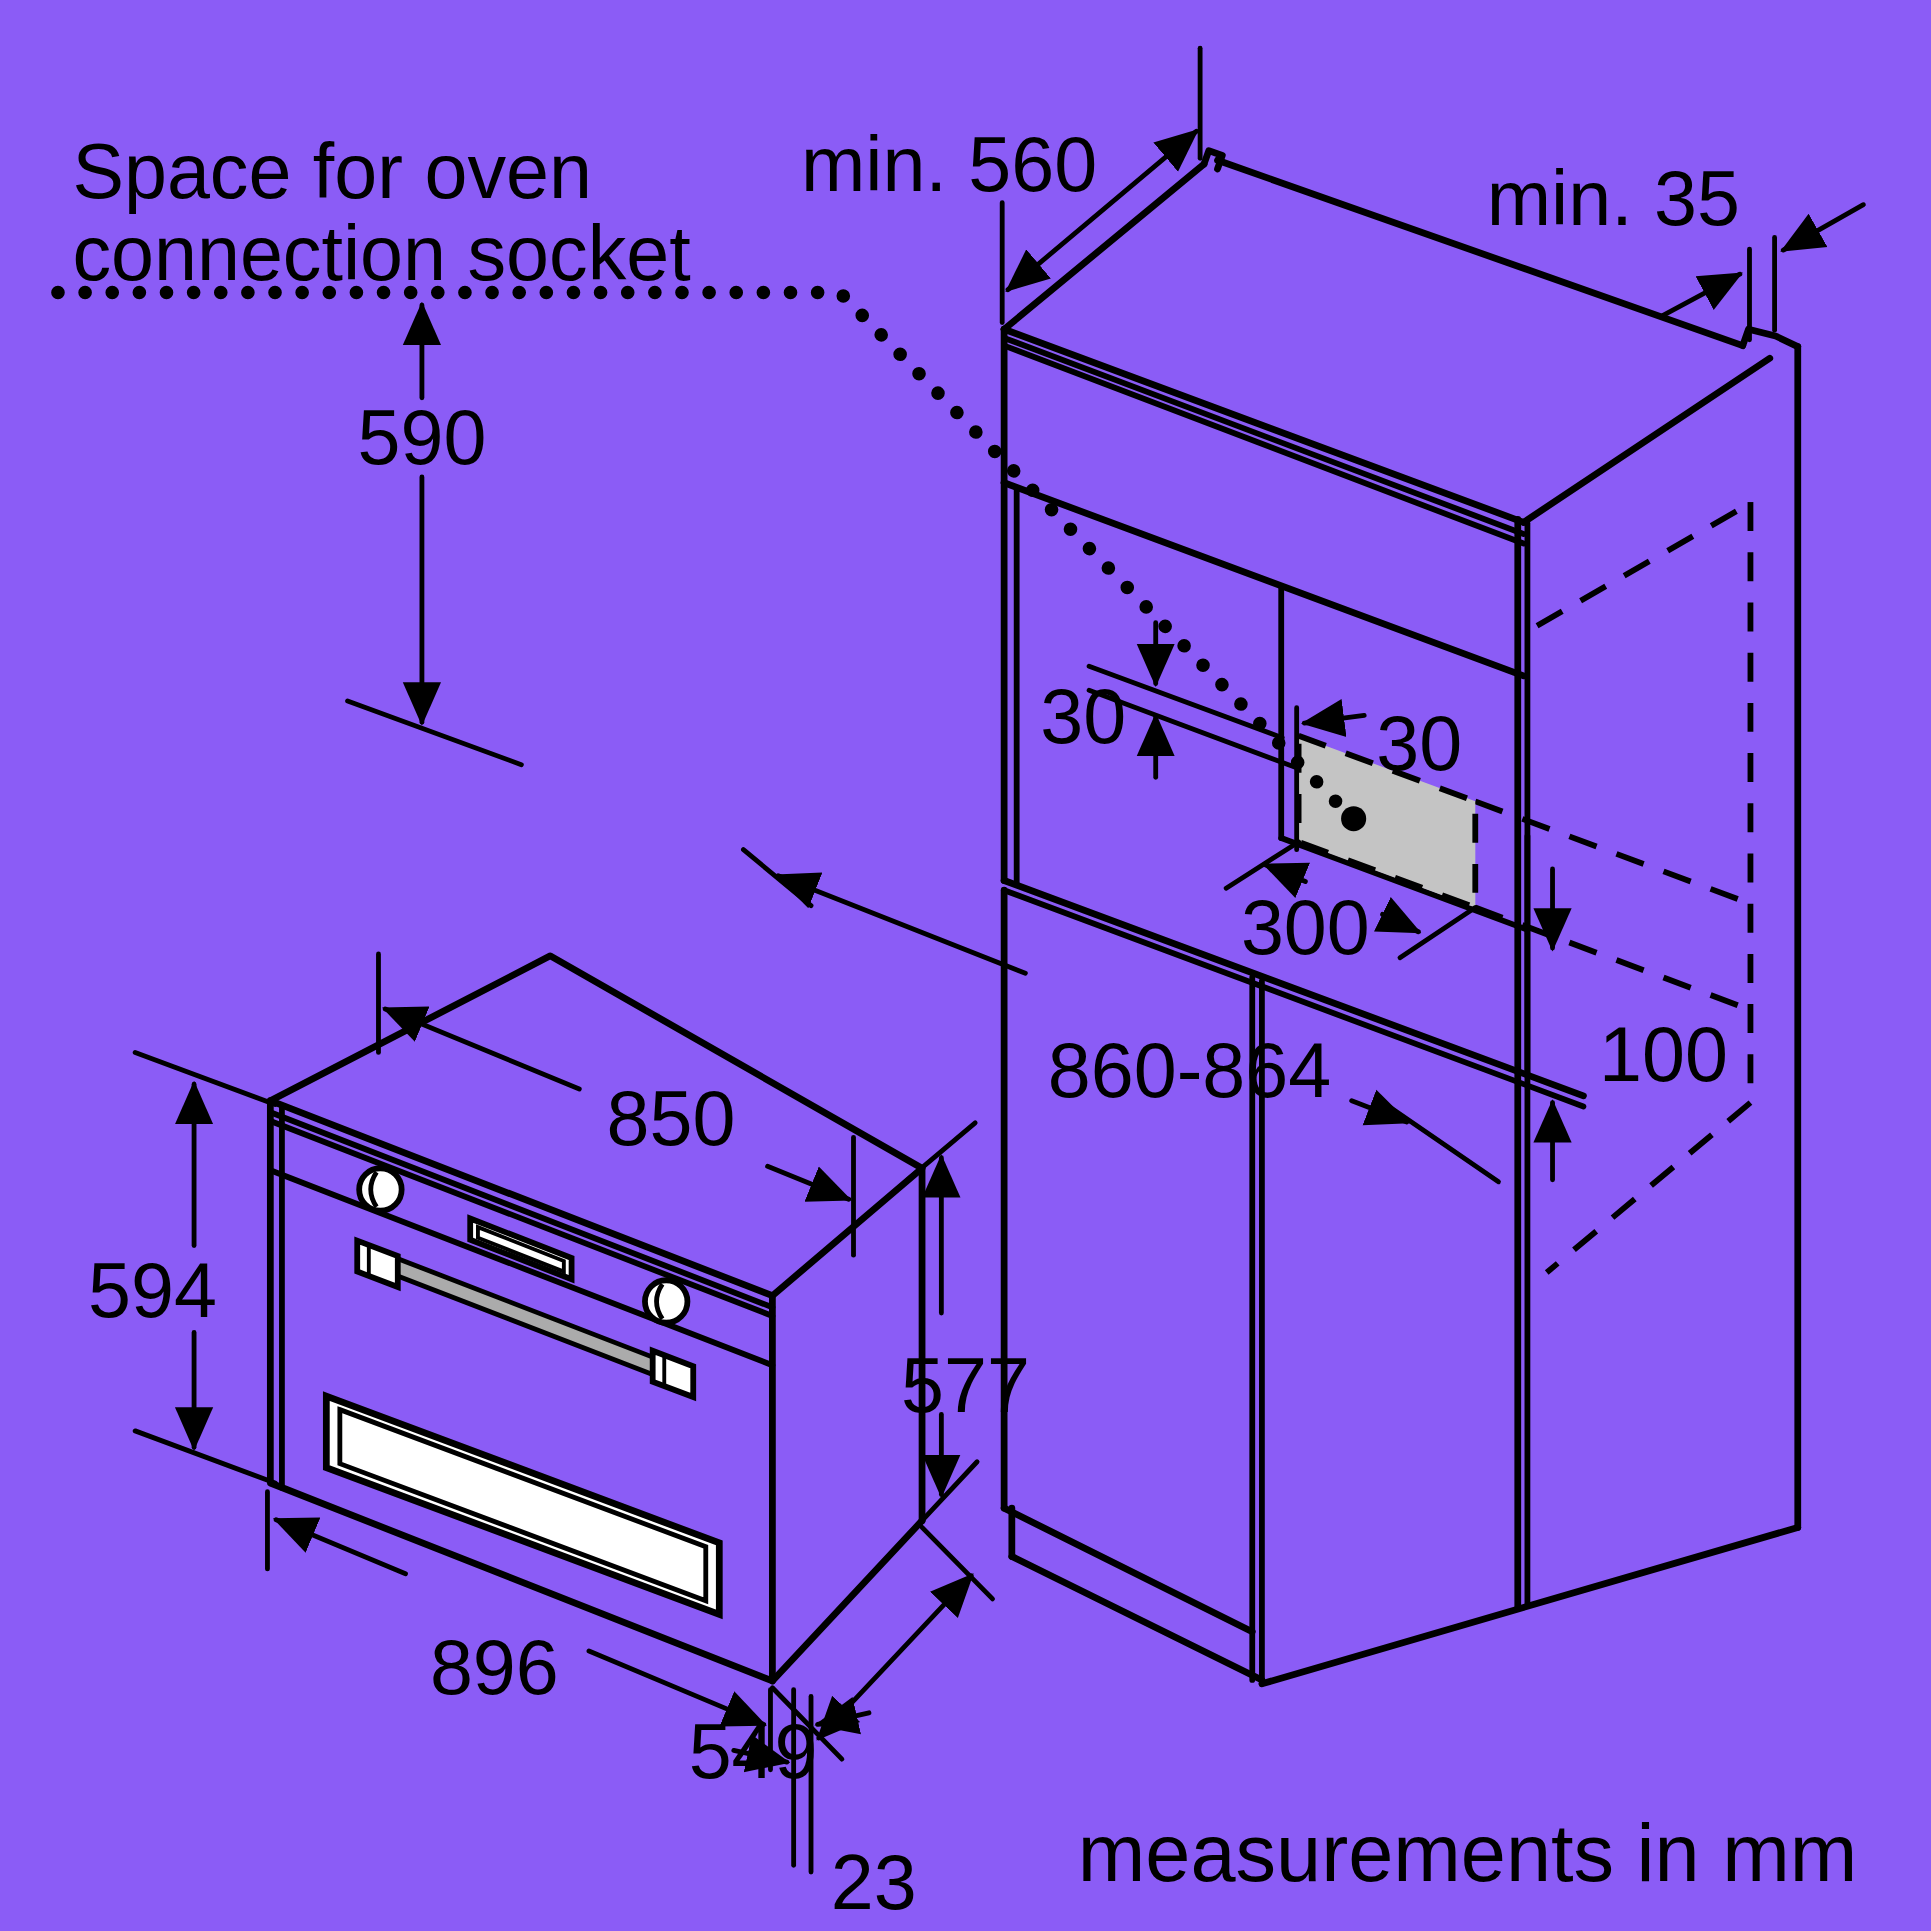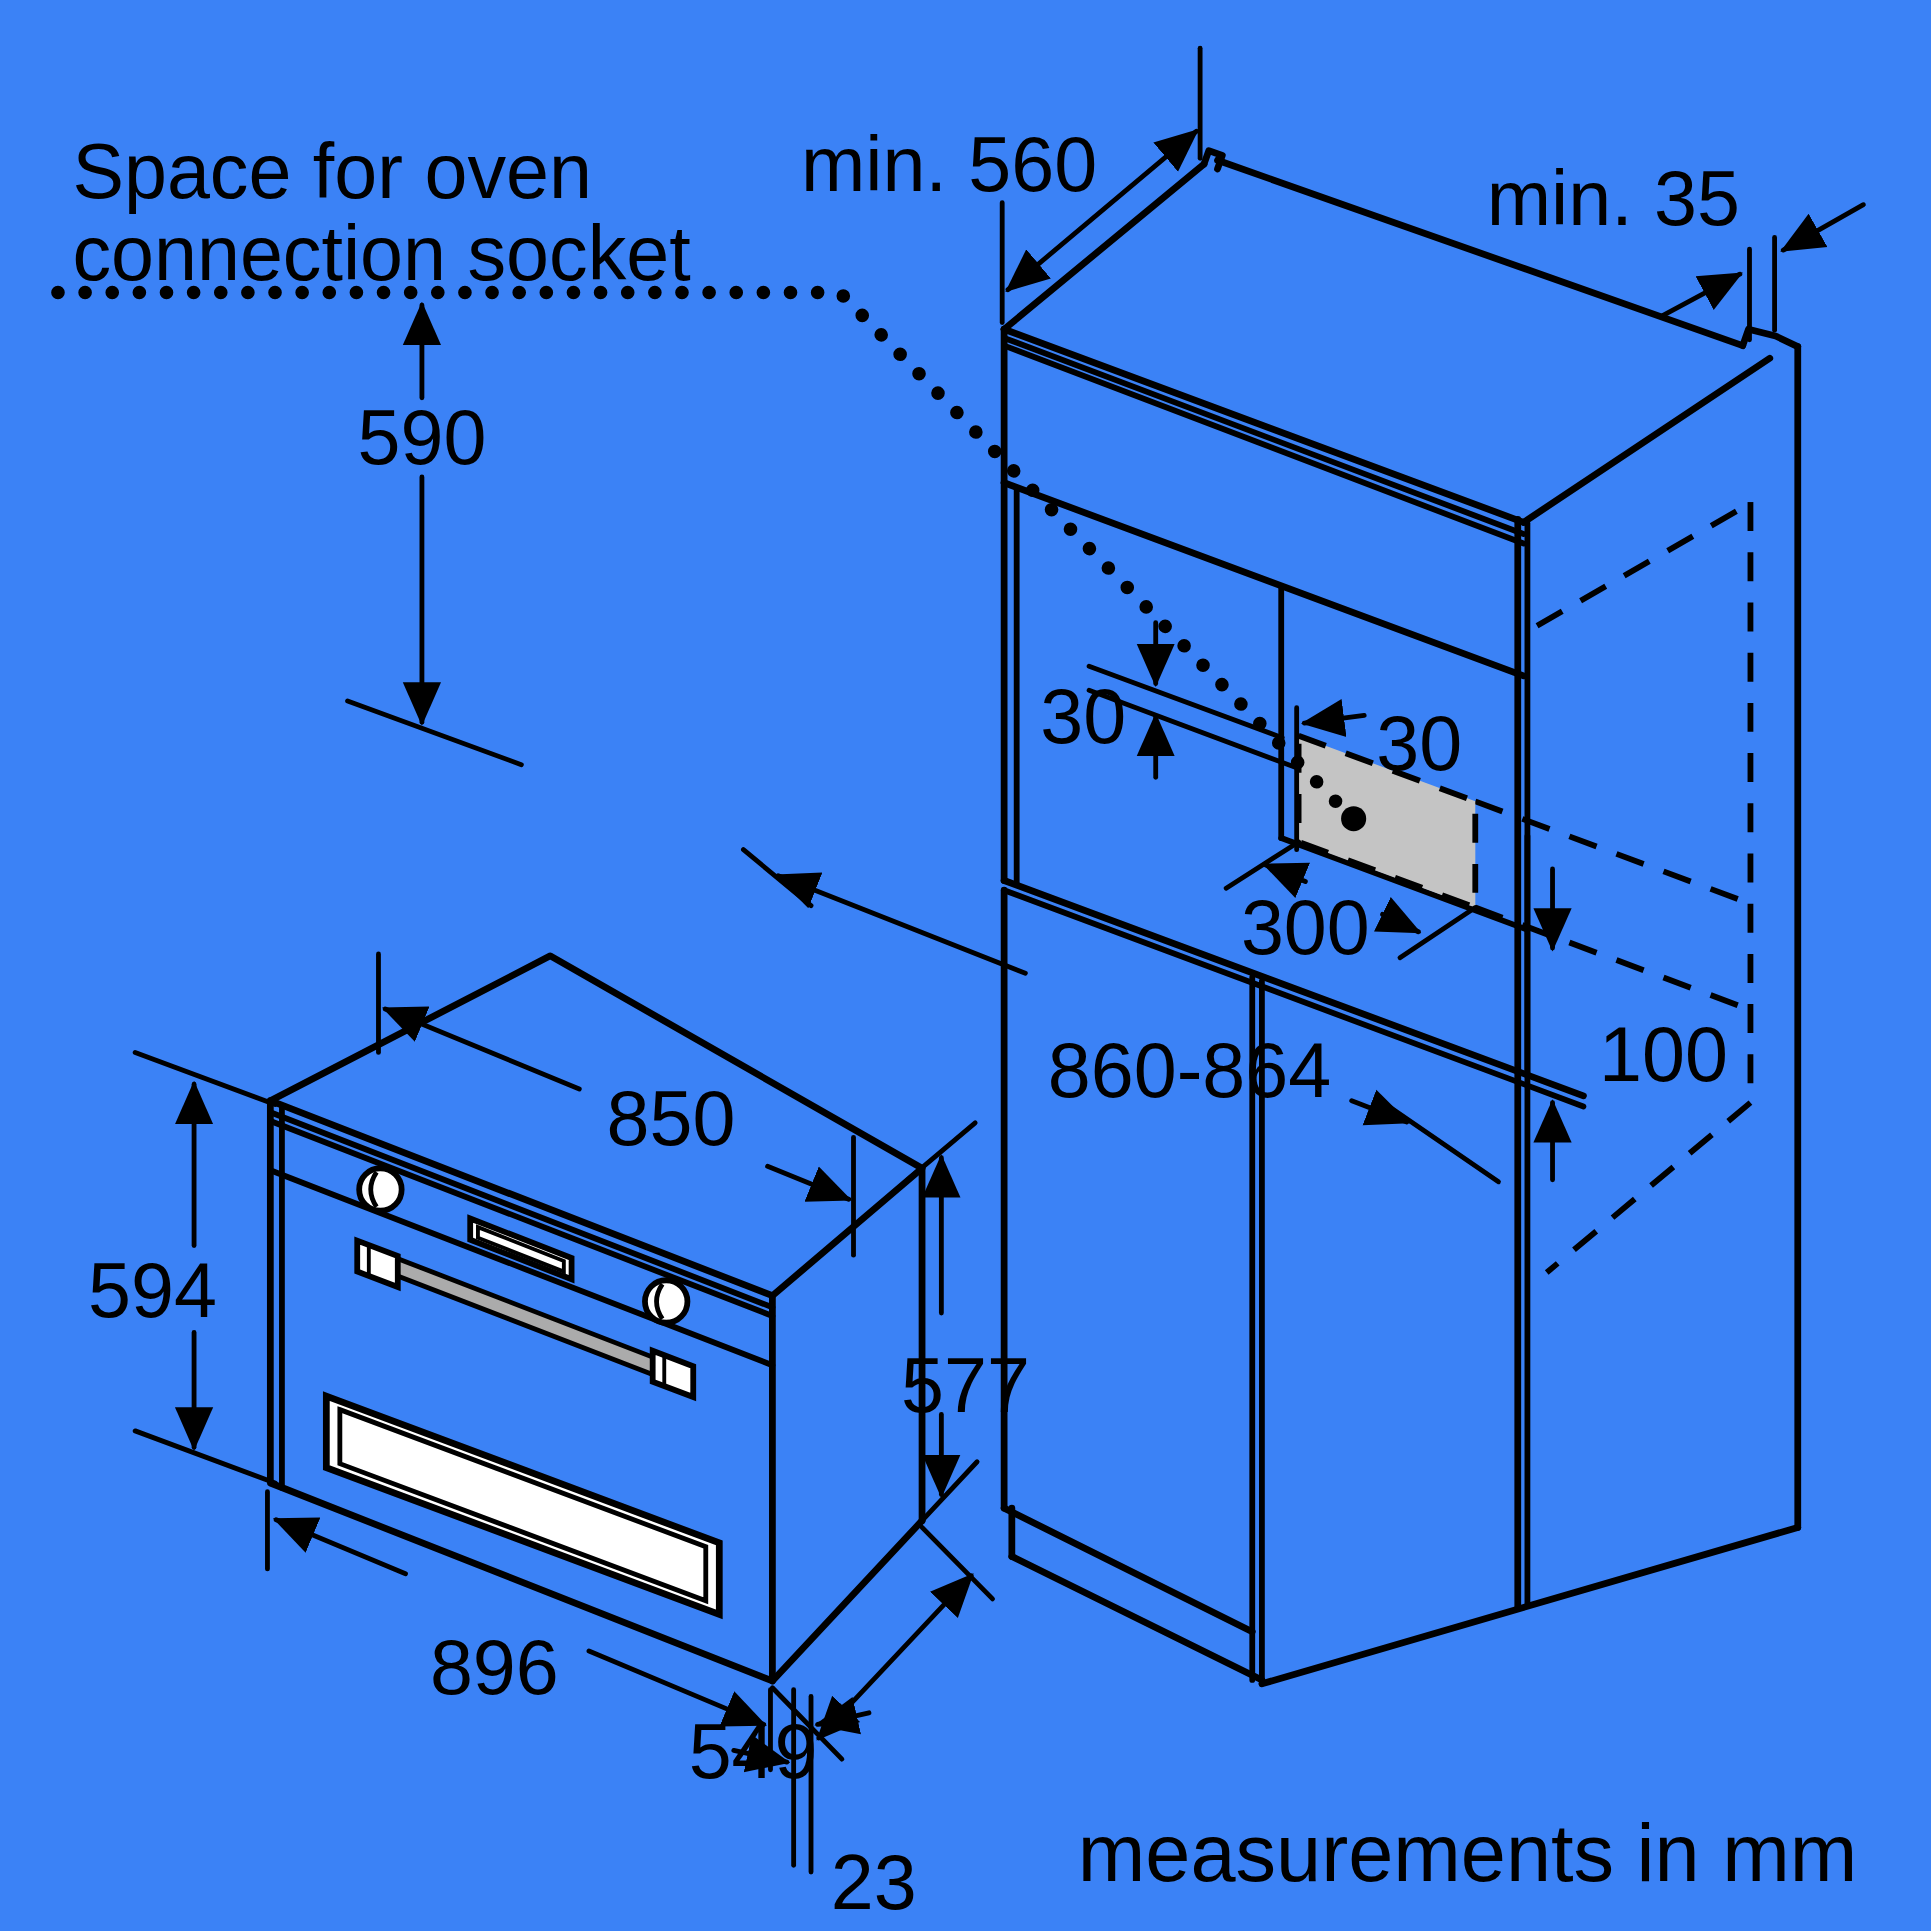--- a/index.html
+++ b/index.html
@@ -1,16 +1,16 @@
 <!DOCTYPE html>
 <html><head>
 <meta charset="utf-8">
 <style>
   html,body{margin:0;padding:0;background:#ffffff;}
-  #stage{position:relative;width:1931px;height:1931px;background:#3b82f6;overflow:hidden;}
+  #stage{position:relative;width:1931px;height:1931px;background:#8b5cf6;overflow:hidden;}
   svg{display:block;width:100%;height:100%;}
   text{font-family:"Liberation Sans","DejaVu Sans",sans-serif;fill:#000;}
   .ln{stroke:#000;stroke-width:7;fill:none;stroke-linecap:round;stroke-linejoin:round;}
   .ln2{stroke:#000;stroke-width:6;fill:none;stroke-linecap:round;}
   .dim{stroke:#000;stroke-width:5;fill:none;stroke-linecap:round;}
   .ext{stroke:#000;stroke-width:5;fill:none;stroke-linecap:round;}
   .dash{stroke:#000;stroke-width:6;fill:none;stroke-dasharray:30 22;stroke-linecap:butt;}
   .dots{stroke:#000;stroke-width:14;fill:none;stroke-dasharray:0.1 28;stroke-linecap:round;}
 </style>
 </head>

